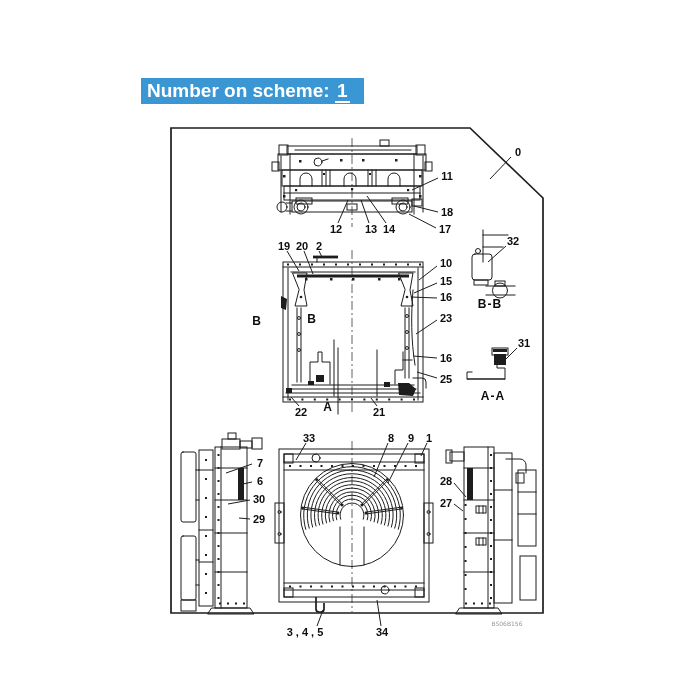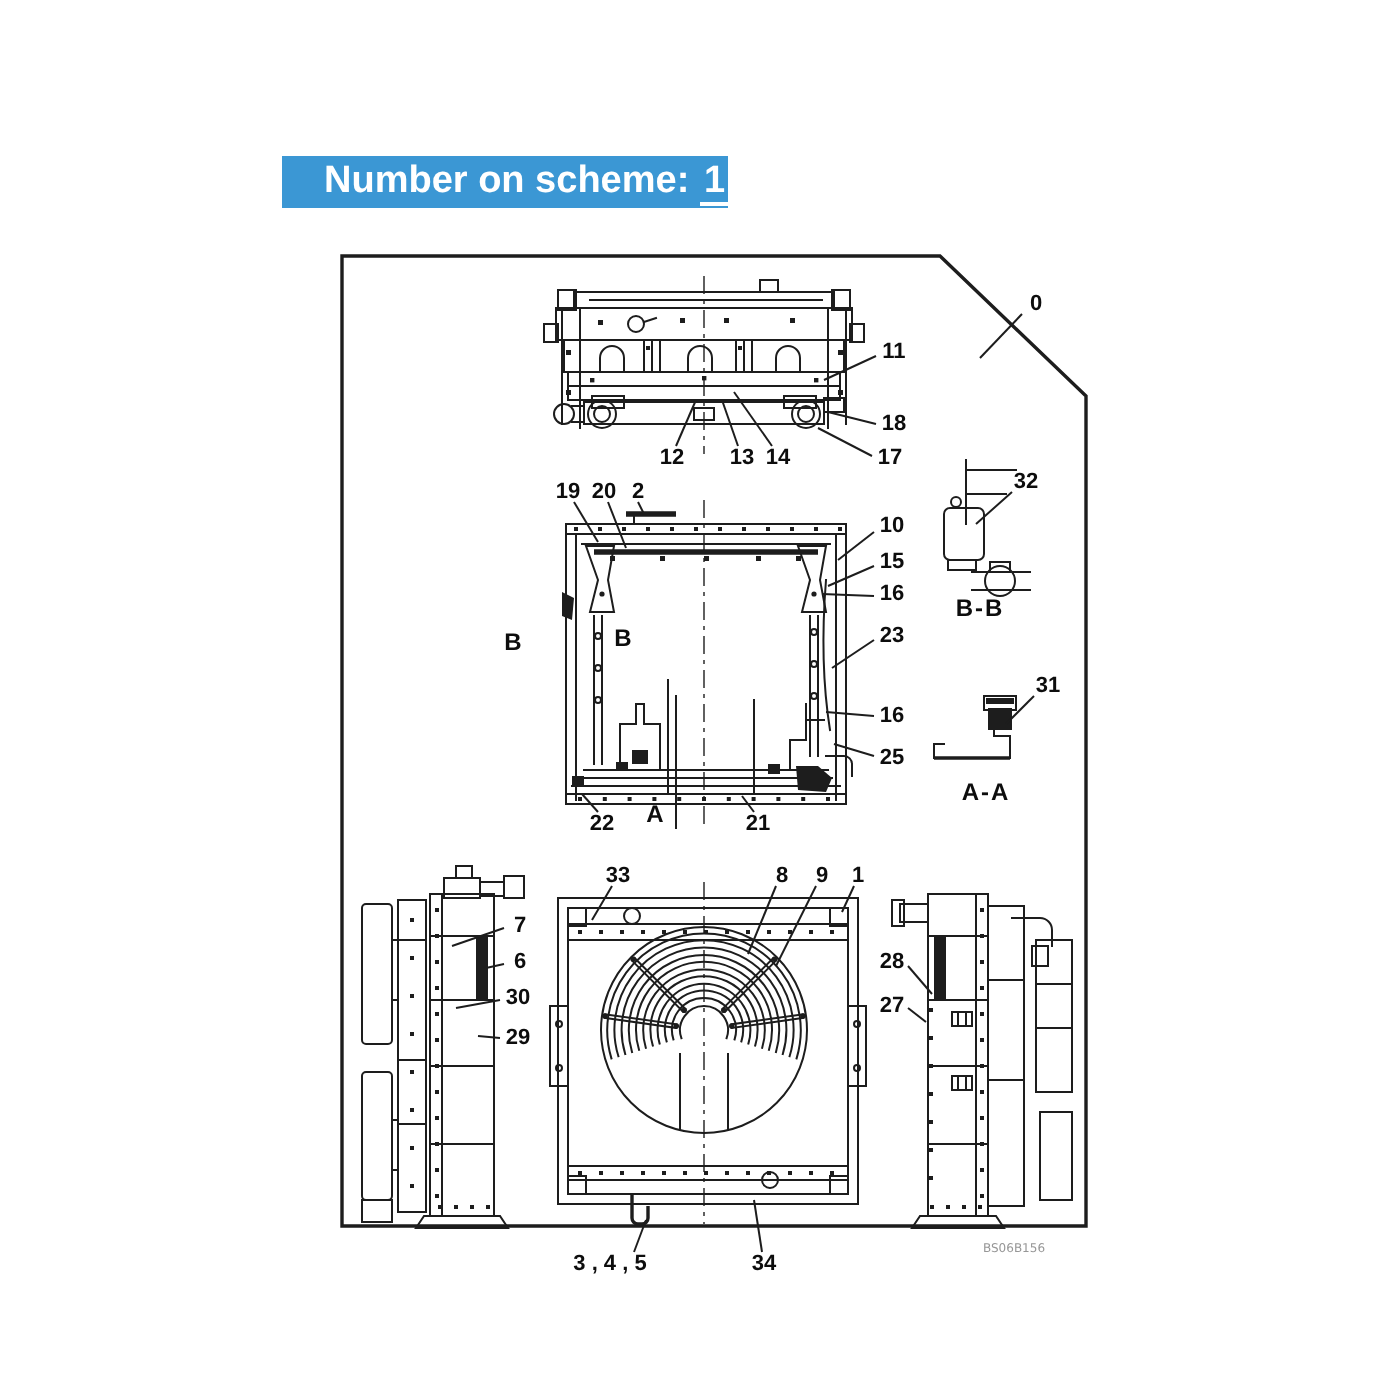--- a/index.html
+++ b/index.html
@@ -8,21 +8,21 @@
   }
   html,body{margin:0;padding:0;}
   body{
     width:700px;height:700px;position:relative;background:#ffffff;
     font-family:"Liberation Sans",sans-serif;overflow:hidden;
   }
   .banner{
     position:absolute;left:141px;top:78px;width:223px;height:26px;
     background:var(--banner);color:#fff;
     font:bold 19px/26px "Liberation Sans",sans-serif;
-    padding-left:21px;box-sizing:border-box;white-space:pre;
+    padding-left:6px;box-sizing:border-box;white-space:pre;
   }
   .banner .num{border-bottom:2px solid #fff;padding:0 2px;}
   svg{position:absolute;left:0;top:0;}
   .s{stroke:var(--ink);fill:none;stroke-width:1;stroke-linecap:square;}
   .s2{stroke:var(--ink);fill:none;stroke-width:1.7;}
   .s3{stroke:var(--ink);fill:none;stroke-width:2.8;}
   .f{fill:var(--ink);stroke:none;}
   .cl{stroke:#3a3a3a;stroke-width:.8;fill:none;stroke-dasharray:9 3 2 3;}
   .co{font:bold 11px "Liberation Sans",sans-serif;fill:#0d0d0d;}
   .sec{font:bold 12px "Liberation Sans",sans-serif;fill:#0d0d0d;letter-spacing:1px;}

